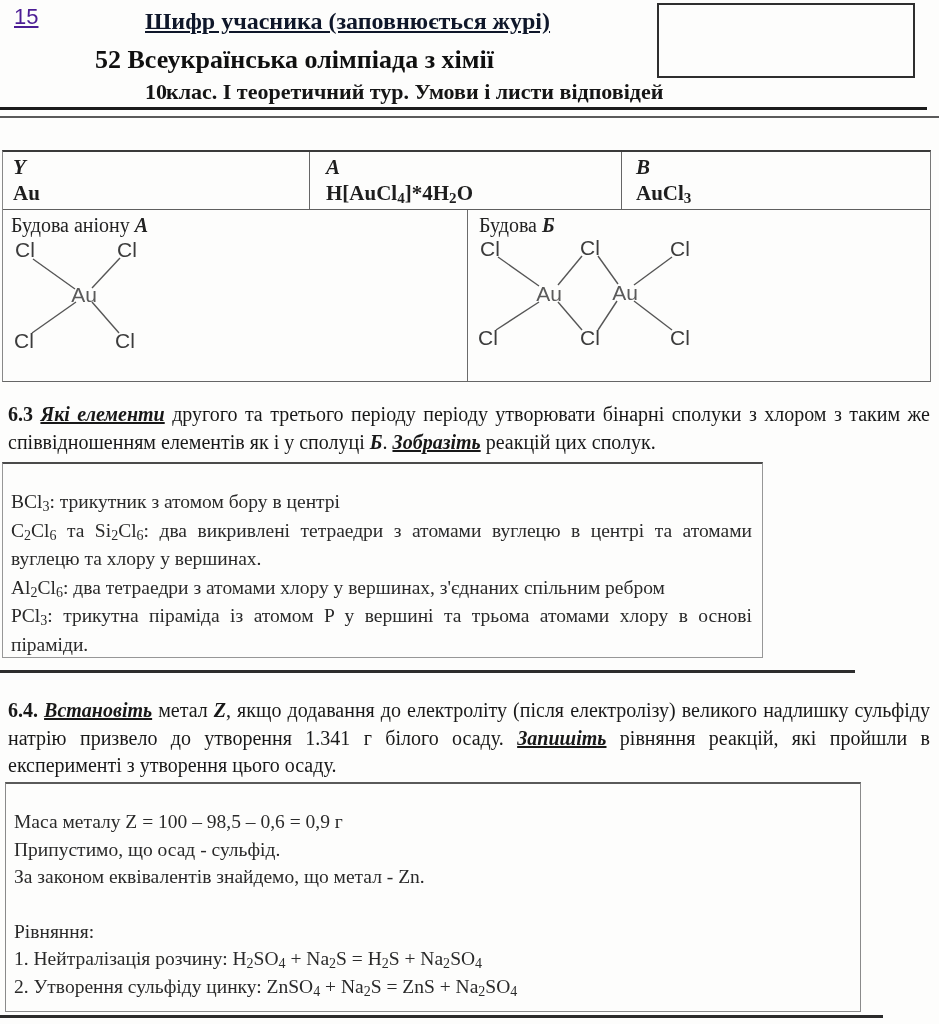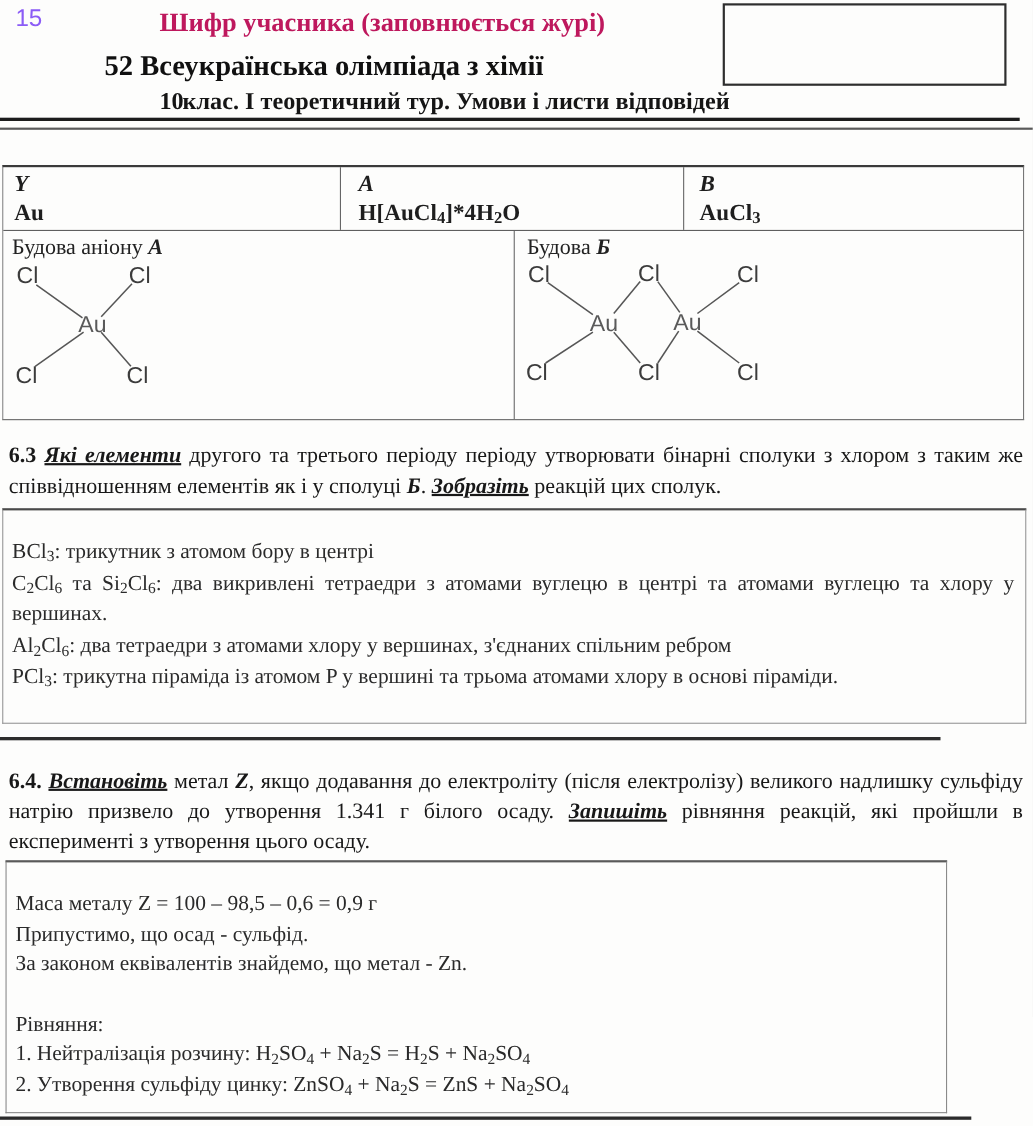--- a/index.html
+++ b/index.html
@@ -5,22 +5,22 @@
   html,body{margin:0;padding:0;background:#e8e8e6;}
   .page{
     position:relative;
     width:939px;height:1024px;
     background:#fdfdfc;
     font-family:"Liberation Serif","DejaVu Serif",serif;
     color:#1e1e1e;
     overflow:hidden;
   }
   
-  .page-num{position:absolute;left:14px;top:4px;font-family:"Liberation Sans",sans-serif;font-size:22px;color:#8b5cf6;}
-  .cipher{position:absolute;left:145px;top:8px;font-size:24px;font-weight:bold;color:#be185d;}
+  .page-num{position:absolute;left:14px;top:4px;font-family:"Liberation Sans",sans-serif;font-size:22px;color:#4c1d95;text-decoration:underline;}
+  .cipher{position:absolute;left:145px;top:8px;font-size:24px;font-weight:bold;color:#0f172a;text-decoration:underline;}
   .jury-box{position:absolute;left:657px;top:3px;width:254px;height:71px;border:2px solid #2e2e2e;background:#fdfdfc;}
   .title{position:absolute;left:95px;top:45px;font-size:26px;font-weight:bold;color:#101010;}
   .subtitle{position:absolute;left:145px;top:79px;font-size:22px;font-weight:bold;color:#151515;}
   .seg-grade-zero{font-weight:900;letter-spacing:-1px;}
   .hline{position:absolute;left:0;}
   .hline1{top:107px;width:927px;height:3px;background:#1c1c1c;}
   .hline2{top:116px;width:939px;height:2px;background:#5a5a5a;}
   
   .ctable{position:absolute;left:2px;top:150px;width:929px;border-top:2px solid #3a3a3a;border-bottom:1px solid #666;border-left:1px solid #888;border-right:1px solid #777;box-sizing:border-box;}
   .trow1{display:flex;height:57px;border-bottom:1px solid #5f5f5f;}
@@ -42,21 +42,21 @@
   .molsvg{position:absolute;}
   .molsvg text{font-family:"Liberation Sans","DejaVu Sans",sans-serif;font-size:21px;fill:#3c3c3c;}
   .molsvg text.au{fill:#5a5a5a;}
   .molsvg line{stroke:#565656;stroke-width:1.4;}
   
   .q{position:absolute;left:8px;width:922px;margin:0;font-size:20px;line-height:27.5px;text-align:justify;color:#181818;}
   .q63{top:401px;}
   .q64{top:697px;}
   
   .abox{position:absolute;box-sizing:border-box;background:#fdfdfc;font-size:19.5px;color:#2a2a2a;}
-  .abox63{left:2px;top:462px;width:931px;height:196px;border:1px solid #979797;border-top:2px solid #4a4a4a;padding:24px 10px 0 8px;line-height:28.5px;text-align:justify;}
+  .abox63{left:2px;top:462px;width:761px;height:196px;border:1px solid #979797;border-top:2px solid #4a4a4a;padding:24px 10px 0 8px;line-height:28.5px;text-align:justify;}
   .abox64{left:5px;top:782px;width:856px;height:230px;border:1px solid #8a8a8a;border-top:2px solid #5a5a5a;padding:24px 10px 0 8px;line-height:27.5px;}
   .ansline{min-height:27px;}
   sub{font-size:0.72em;line-height:0;vertical-align:baseline;position:relative;top:0.22em;}
   
   .sep63{position:absolute;left:0;top:670px;width:855px;height:3px;background:#2d2d2d;}
   .bottomline{position:absolute;left:0;top:1015px;width:883px;height:3px;background:#2b2b2b;}
 </style>
 </head>
 <body>
 

